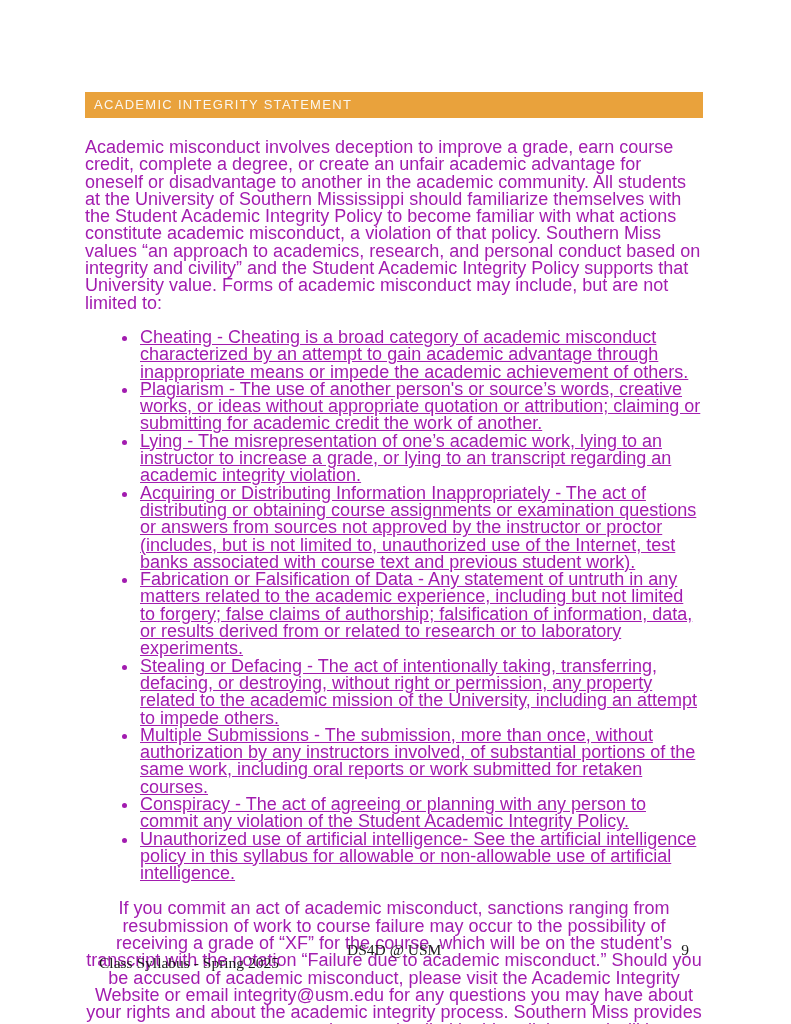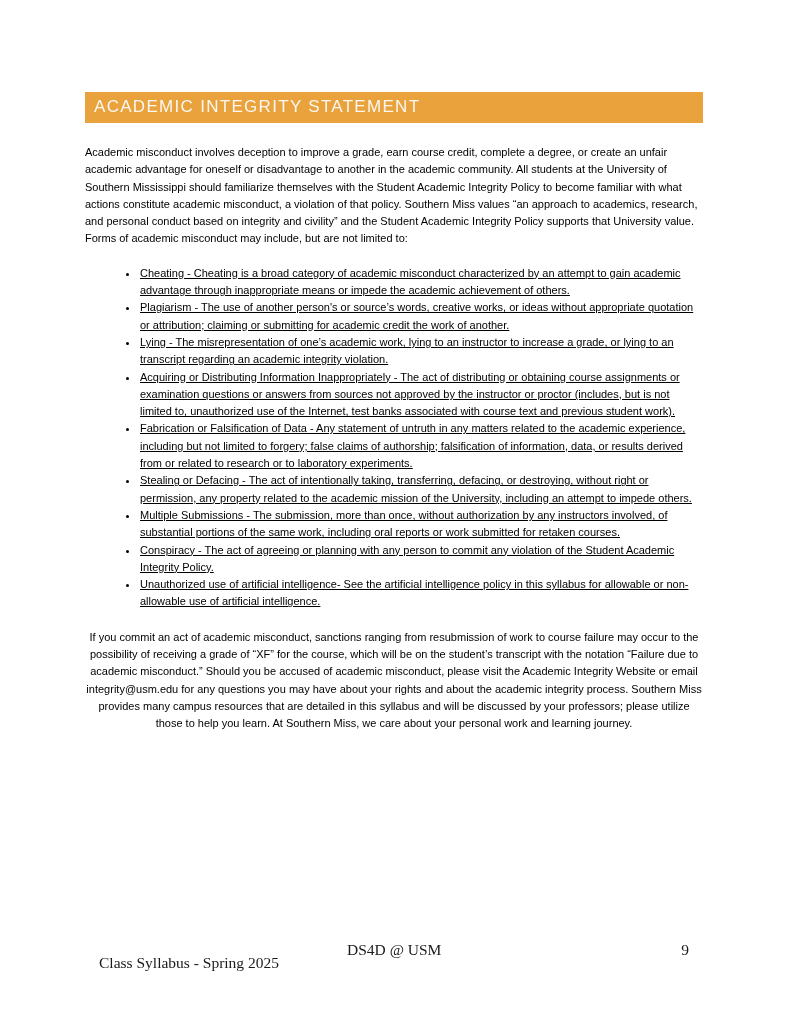--- a/index.html
+++ b/index.html
@@ -19,29 +19,29 @@
   .content {
     position: absolute;
     left: 85px;
     top: 0;
     width: 618px;
   }
   .banner {
     margin-top: 92px;
     background: #E9A23C;
     color: #FBF7F0;
-    font-size: 17px;
+    font-size: 13px;
     letter-spacing: 1.3px;
     padding: 5px 0 6px 9px;
     font-weight: 400;
   }
   .bodytext {
-    font-size: 11px;
+    font-size: 18px;
     line-height: 17.3px;
-    color: #000000;
+    color: #a21caf;
   }
   p.para {
     margin: 0;
   }
   .intro-wrap { margin-top: 21px; }
   ul.bullets {
     margin: 17px 0 0 0;
     padding: 0 0 0 54px;
     list-style: disc;
   }

